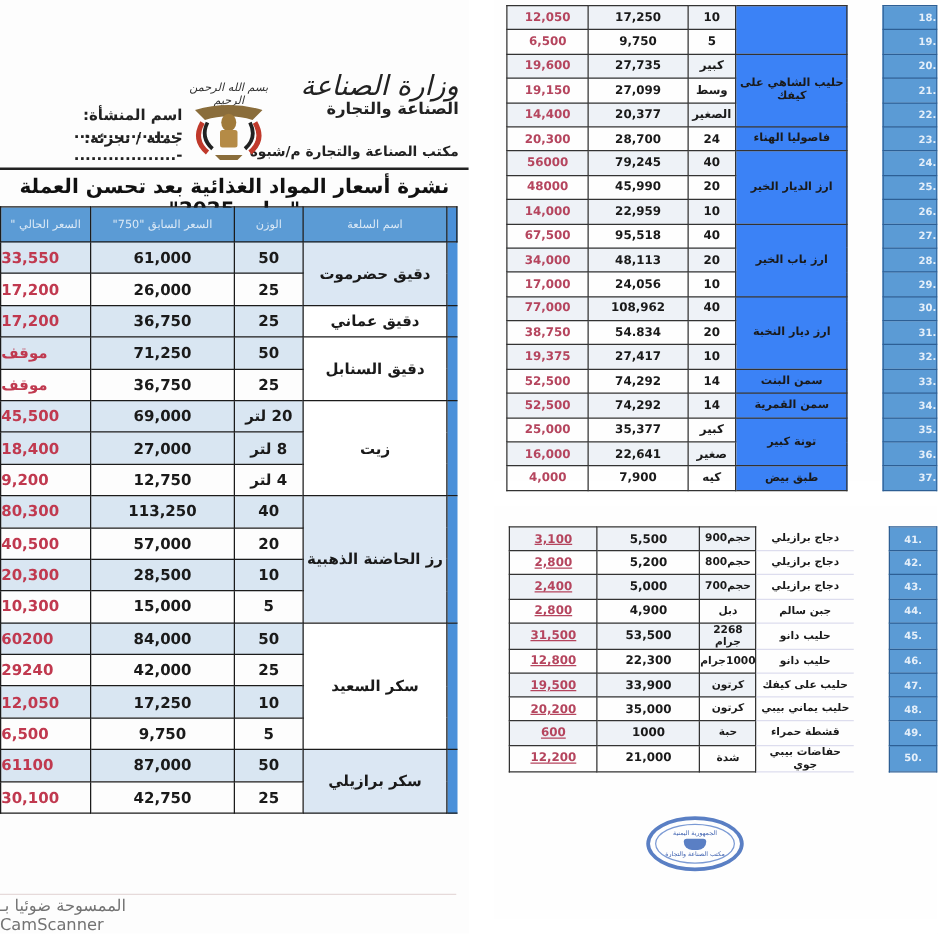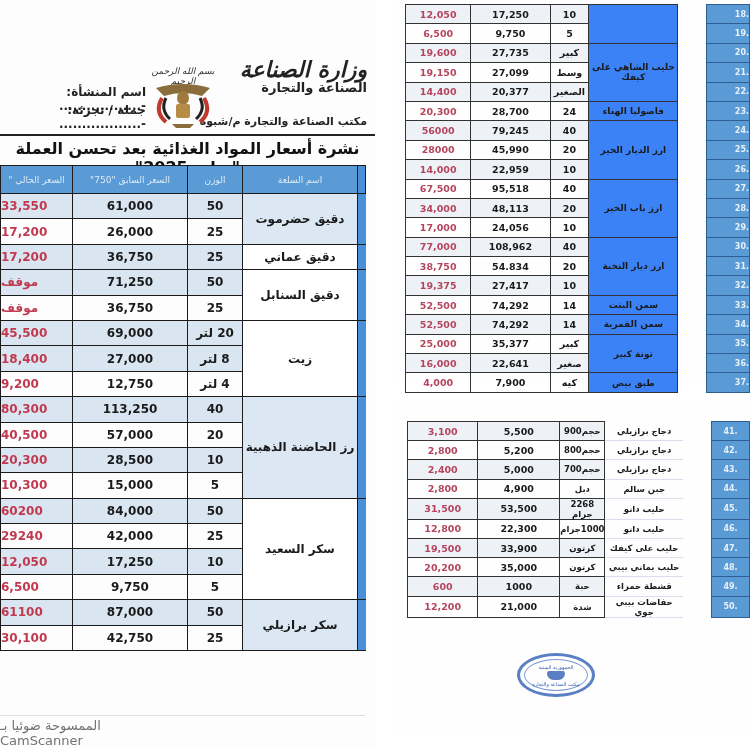--- a/index.html
+++ b/index.html
@@ -1,21 +1,21 @@
 <!DOCTYPE html>
 <html><head>
 <meta charset="utf-8">
 <style>
   * { box-sizing: border-box; margin: 0; padding: 0; }
   html, body { width: 750px; height: 747px; background: #ffffff; overflow: hidden; }
   body { position: relative; font-family: "DejaVu Sans", sans-serif; color: #1a1a1a; }
 
   
   .page-left { position: absolute; left: 0; top: 0; width: 375px; height: 747px; background: #fdfdfd; overflow: hidden; }
-  .hdr-ministry { position: absolute; right: 8px; top: 56px; font-size: 22px; font-weight: bold; color: #222; font-family: "DejaVu Serif", serif; direction: rtl; font-style: italic; }
+  .hdr-ministry { position: absolute; right: 8px; top: 56px; font-size: 22px; font-weight: normal; color: #222; font-family: "DejaVu Serif", serif; direction: rtl; font-style: italic; }
   .hdr-line1 { position: absolute; right: 8px; top: 80px; font-size: 13px; font-weight: bold; direction: rtl; color: #222; }
   .hdr-line2 { position: absolute; right: 8px; top: 115px; font-size: 11px; font-weight: bold; direction: rtl; color: #222; }
   .hdr-field { position: absolute; left: 6px; font-size: 12px; font-weight: bold; direction: rtl; color: #222; width: 140px; text-align: right; }
   .hdr-field.f1 { top: 85px; }
   .hdr-field.f2 { top: 103px; }
   .basmala { position: absolute; left: 148px; top: 66px; font-size: 9px; color: #333; font-style: italic; direction: rtl; width: 70px; text-align: center; }
   .emblem { position: absolute; left: 150px; top: 78px; width: 66px; height: 52px; }
   .rule { position: absolute; left: 0; right: 0; top: 134px; height: 2px; background: #222; }
   .doc-title { position: absolute; left: 0; right: 0; top: 139px; font-size: 16px; font-weight: bold; text-align: center; direction: rtl; color: #111; }
 
@@ -40,21 +40,21 @@
   .tbl-rt td.wt { width: 40px; direction: rtl; }
   .tbl-rt td.name { width: 98px; font-size: 9px; background: #3b82f6; direction: rtl; border-right: 1px solid #333; }
   .tbl-rt td.gap { width: 33px; border: none; background: transparent; }
   .tbl-rt td.no { width: 27px; background: #5b9bd5; color: #e6f0fa; font-size: 8px; border: 1px solid #2d5f95; padding-left: 28px; }
   .tbl-rt tr.shade td.cur, .tbl-rt tr.shade td.prev, .tbl-rt tr.shade td.wt { background: #eef2f7; }
 
   
   .page-rb { position: absolute; left: 395px; top: 405px; width: 355px; height: 330px; background: #fefefe; }
   .tbl-rb { position: absolute; left: 12px; top: 16px; border-collapse: collapse; table-layout: fixed; }
   .tbl-rb td { height: 19.2px; font-size: 9.5px; font-weight: bold; text-align: center; border: 1px solid #333; }
-  .tbl-rb td.cur { color: #b5455e; width: 72px; }
+  .tbl-rb td.cur { color: #b5455e; width: 72px; text-decoration: underline; }
   .tbl-rb td.prev { width: 84px; }
   .tbl-rb td.wt { width: 40px; direction: rtl; font-size: 8.5px; }
   .tbl-rb td.name { width: 80px; font-size: 8.5px; direction: rtl; border: none; border-bottom: 1px solid #dde; }
   .tbl-rb td.gap { width: 30px; border: none; }
   .tbl-rb td.no { width: 39px; background: #5b9bd5; color: #e6f0fa; font-size: 8px; border: 1px solid #2d5f95; }
   .tbl-rb tr.shade td.cur, .tbl-rb tr.shade td.prev, .tbl-rb tr.shade td.wt { background: #eef2f7; }
 
   .stamp { position: absolute; left: 122px; top: 248px; width: 78px; height: 44px; border: 3px solid #5a7fc4; border-radius: 50%; display: flex; align-items: center; justify-content: center; }
   .stamp-inner { width: 64px; height: 32px; border: 1px solid #7b9ad4; border-radius: 50%; display: flex; flex-direction: column; align-items: center; justify-content: center; }
   .stamp-text { font-size: 5px; color: #3f62b0; direction: rtl; }
@@ -272,21 +272,21 @@
         </tr>
         <tr class="shade">
           <td class="cur">56000</td>
           <td class="prev">79,245</td>
           <td class="wt">40</td>
           <td class="name" rowspan="3">ارز الديار الخير</td>
           <td class="gap"></td>
           <td class="no">24.</td>
         </tr>
         <tr>
-          <td class="cur">28000</td>
+          <td class="cur">48000</td>
           <td class="prev">45,990</td>
           <td class="wt">20</td>
           <td class="gap"></td>
           <td class="no">25.</td>
         </tr>
         <tr class="shade">
           <td class="cur">14,000</td>
           <td class="prev">22,959</td>
           <td class="wt">10</td>
           <td class="gap"></td>

